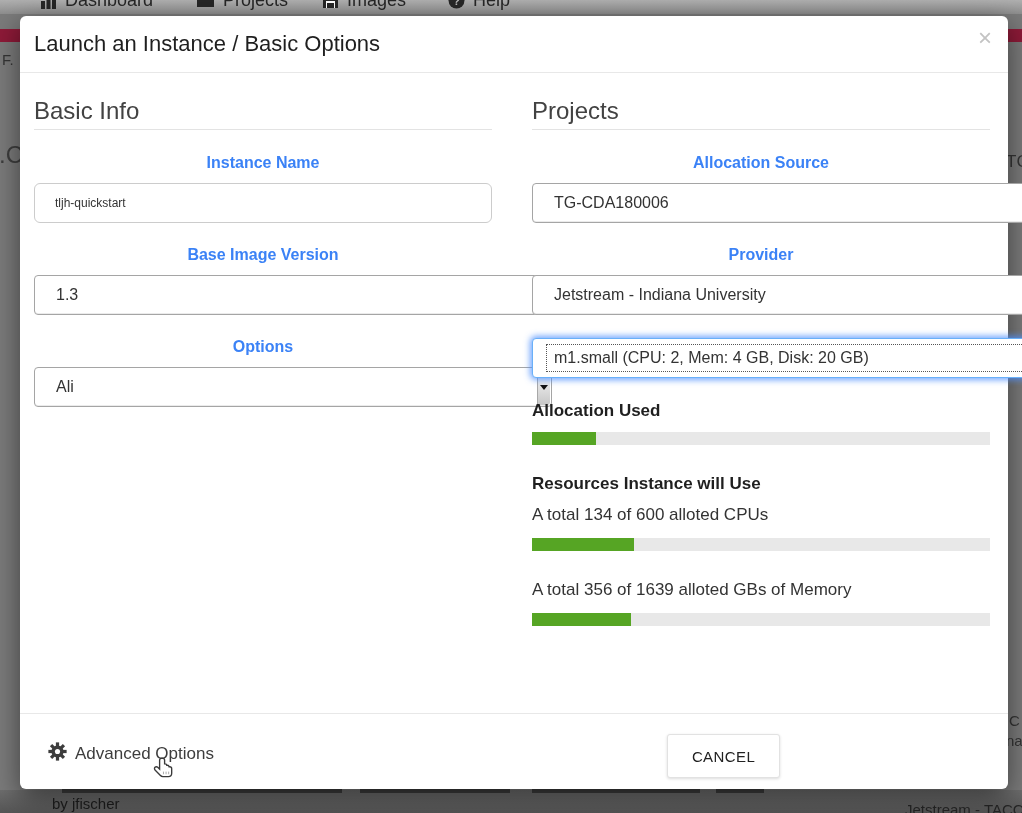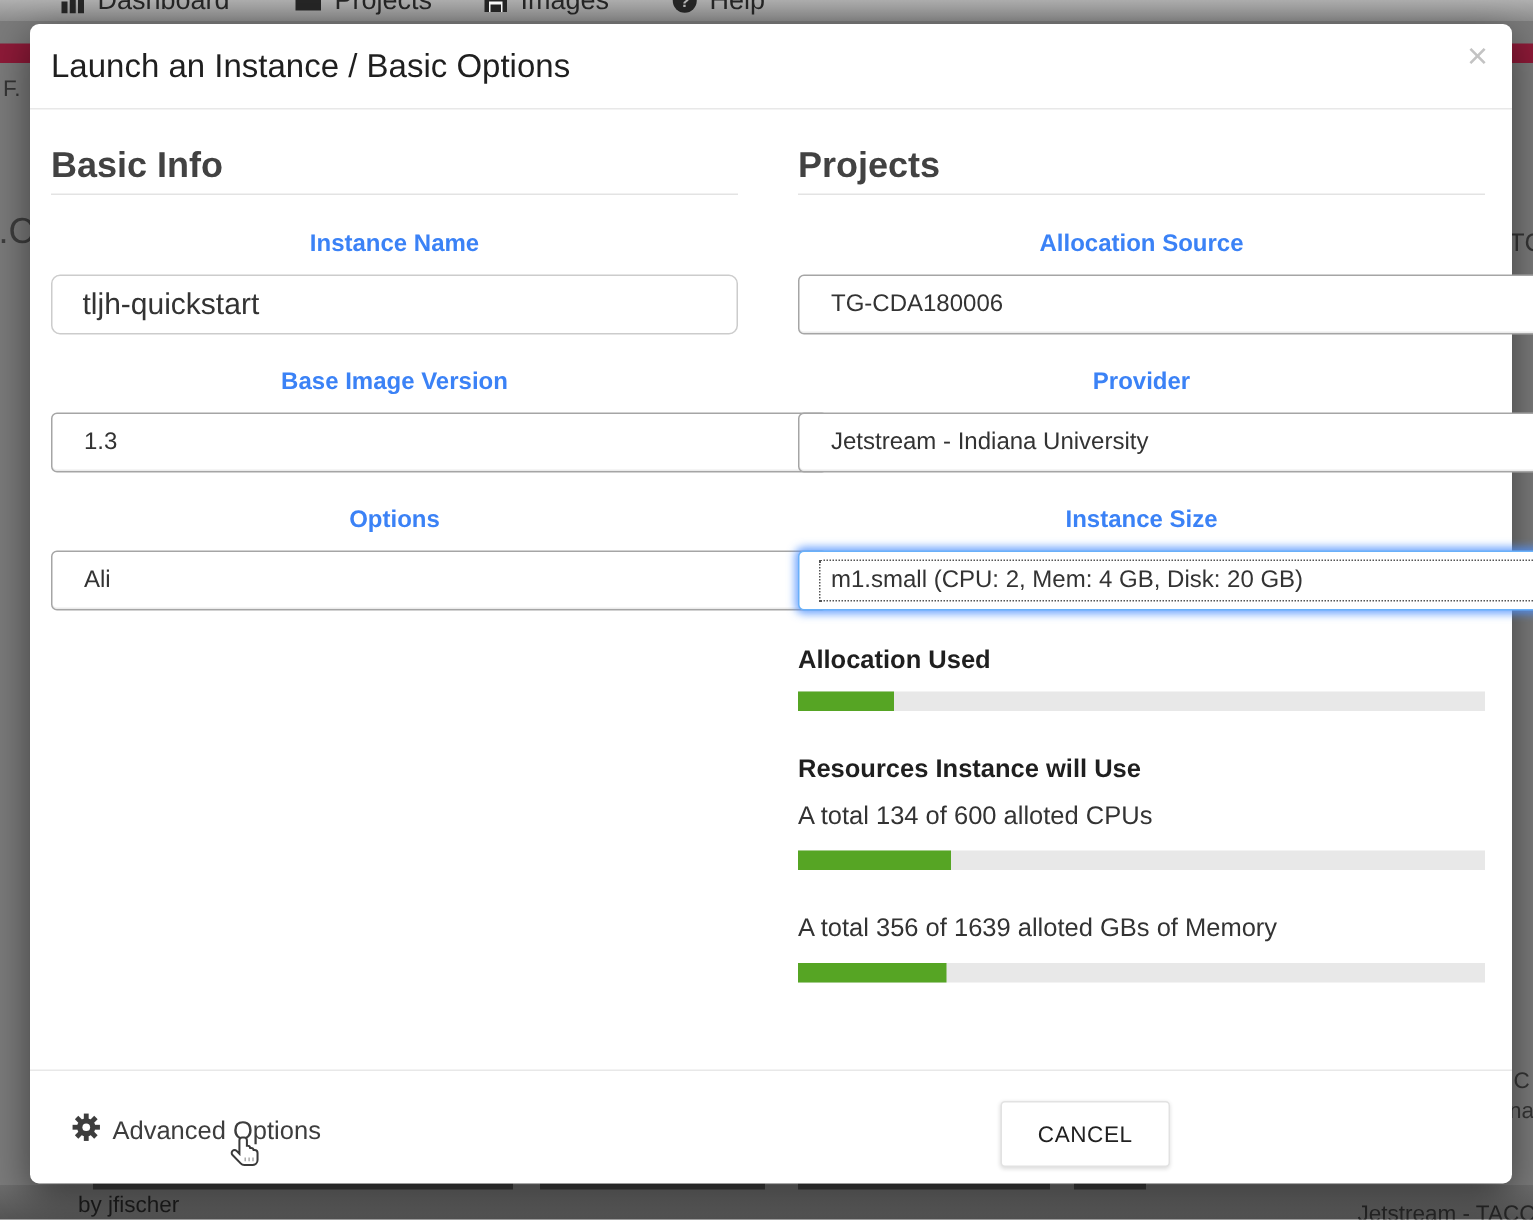--- a/index.html
+++ b/index.html
@@ -40,28 +40,28 @@
     background:#fff; border-radius:6px; box-shadow:0 8px 28px rgba(0,0,0,.5); }
 
   .modal-header { position:absolute; top:0; left:0; right:0; height:57px; border-bottom:1px solid #e8e8e8; }
   .modal-title { position:absolute; left:14px; top:15px; font-size:22px; color:#1f1f1f; font-weight:400; }
   .modal-close { position:absolute; right:16px; top:10px; font-size:24px; color:#c3c3c3; cursor:pointer; line-height:1; }
 
   .col { position:absolute; top:81px; width:458px; }
   .col-left  { left:14px; }
   .col-right { left:512px; }
 
-  .section-title { margin:0 0 24px; font-size:24px; font-weight:700; color:#424242;
+  .section-title { margin:0 0 24px; font-size:24px; font-weight:400; color:#424242;
     line-height:28px; padding-bottom:4px; border-bottom:1px solid #e3e3e3; }
 
   .field-label { display:block; font-size:16px; font-weight:700; color:#3b82f6;
     line-height:18px; margin-bottom:11px;text-align:center; }
 
   .text-input { display:block; width:458px; height:40px; border:1px solid #ccc; border-radius:6px;
-    padding:0 20px; font-size:20px; color:#333; margin:0 0 23px; outline:none;
+    padding:0 20px; font-size:12px; color:#333; margin:0 0 23px; outline:none;
     font-family:"Liberation Sans",sans-serif; }
 
   .sel { position:relative; height:40px; width:518px; border:1px solid #a5a5a5; border-radius:4px;
     background:#fff; margin-bottom:23px; cursor:pointer;
     box-shadow:inset 0 -1px 0 rgba(0,0,0,.08); }
   .sel-text { position:absolute; left:21px; top:0; line-height:38px; font-size:16px; color:#333; white-space:nowrap; }
   .sel-arrow { position:absolute; top:1px; bottom:1px; right:1px; width:13px;
     background:linear-gradient(#fcfcfc,#c7c7c7); border-left:1px solid #a8a8a8;
     border-radius:0 3px 3px 0; display:flex; align-items:center; justify-content:center; }
   .caret { width:0; height:0; border-left:4px solid transparent; border-right:4px solid transparent;
@@ -194,21 +194,20 @@
     </div>
 
     <label class="field-label">Provider</label>
     <div class="sel">
       <span class="sel-text">Jetstream - Indiana University</span>
       <span class="sel-arrow">
           <span class="caret"></span>
         </span>
     </div>
 
-    <label class="field-label">Instance Size</label>
     <div class="sel focused">
       <span class="focus-rect"></span>
       <span class="sel-text">m1.small (CPU: 2, Mem: 4 GB, Disk: 20 GB)</span>
       <span class="sel-arrow">
           <span class="caret"></span>
         </span>
     </div>
 
     <h3 class="sub-heading">Allocation Used</h3>
     <div class="progress">

